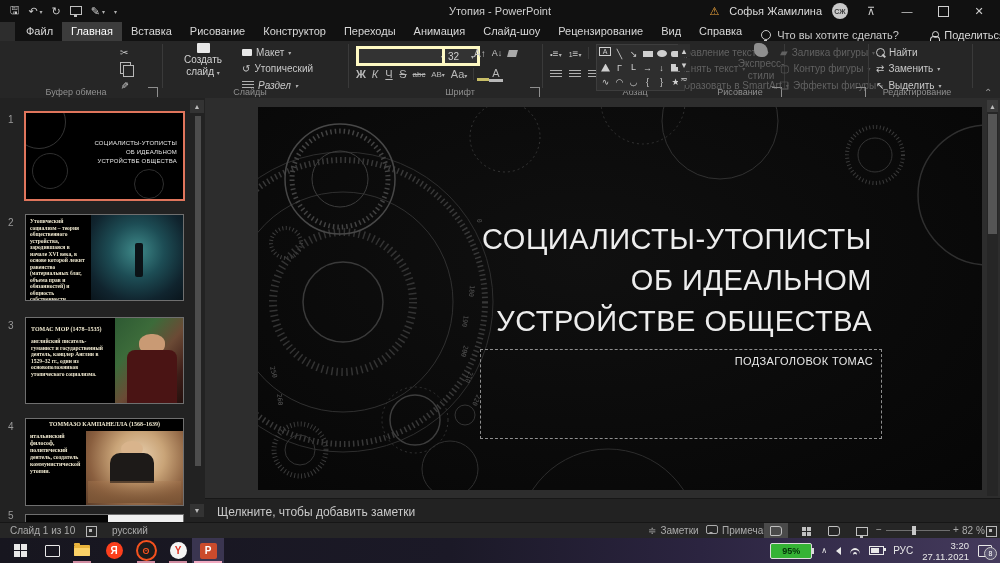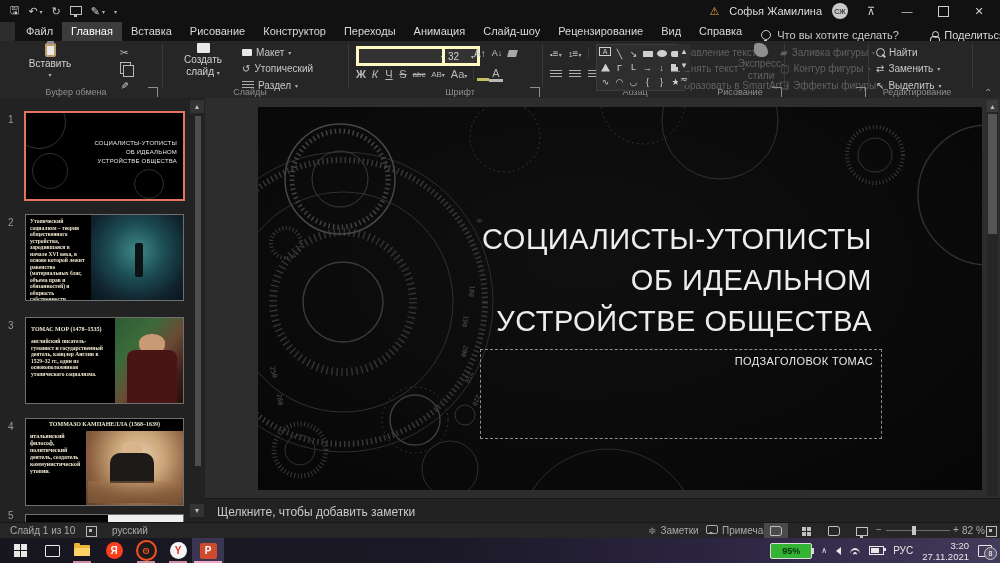--- a/index.html
+++ b/index.html
@@ -138,20 +138,21 @@
 
 <div class="abs titlebar">
   <div class="qat">
     <span>🖫</span>
     <span class="g">↶<span class="dd">▾</span></span>
     <span>↻</span>
     <span style="position:relative;"><span class="proj" style="display:inline-block;"></span></span>
     <span class="g">✎<span class="dd">▾</span></span>
     <span class="dd">▾</span>
   </div>
+  <div class="ttl">Утопия - PowerPoint</div>
   <div class="tb-right">
     <span class="warn">⚠</span>
     <span class="uname">Софья Жамилина</span>
     <span class="avatar">СЖ</span>
     <span class="winbtn">⊼</span>
     <span class="winbtn">—</span>
     <span class="winbtn">
         <span class="maxbox"></span>
       </span>
     <span class="winbtn">✕</span>
@@ -175,25 +176,20 @@
     <span>Что вы хотите сделать?</span>
   </span>
   <span class="share">
     <span class="person"></span>
     <span>Поделиться</span>
   </span>
 </div>
 
 <div class="abs ribbon">
 
-  <div class="bigbtn" style="left:18px;width:64px;">
-    <span class="i-clip ico"></span>
-    <span>Вставить</span>
-      <span class="dd">▾</span>
-  </div>
   <div class="smallrow" style="left:120px;top:4px;">
       <span>✂</span>
     </div>
   <div class="smallrow" style="left:120px;top:20px;">
       <span class="i-copy ico"></span>
     </div>
   <div class="smallrow" style="left:120px;top:37px;">
       <span style="transform:rotate(90deg);display:inline-block;">✎</span>
     </div>
   <div class="glabel" style="left:6px;width:140px;">Буфер обмена</div>
@@ -207,21 +203,21 @@
   </div>
   <div class="smallrow" style="left:242px;top:4px;">
     <span class="i-page sm ico"></span>
       <span>Макет</span>
       <span class="dd">▾</span>
     </div>
   <div class="smallrow" style="left:242px;top:20px;">
     <span>↺</span>
       <span>Утопический</span>
     </div>
-  <div class="smallrow" style="left:242px;top:37px;">
+  <div class="smallrow" style="left:242px;top:37px;font-style:italic;">
     <span class="mini-lines ico"></span>
       <span>Раздел</span>
       <span class="dd">▾</span>
     </div>
   <div class="glabel" style="left:180px;width:140px;">Слайды</div>
   <div class="gdiv" style="left:348px;"></div>
 
   <div class="combo abs" style="left:356px;top:5px;width:82px;">
       <span></span>
       <span class="dd">▾</span>

